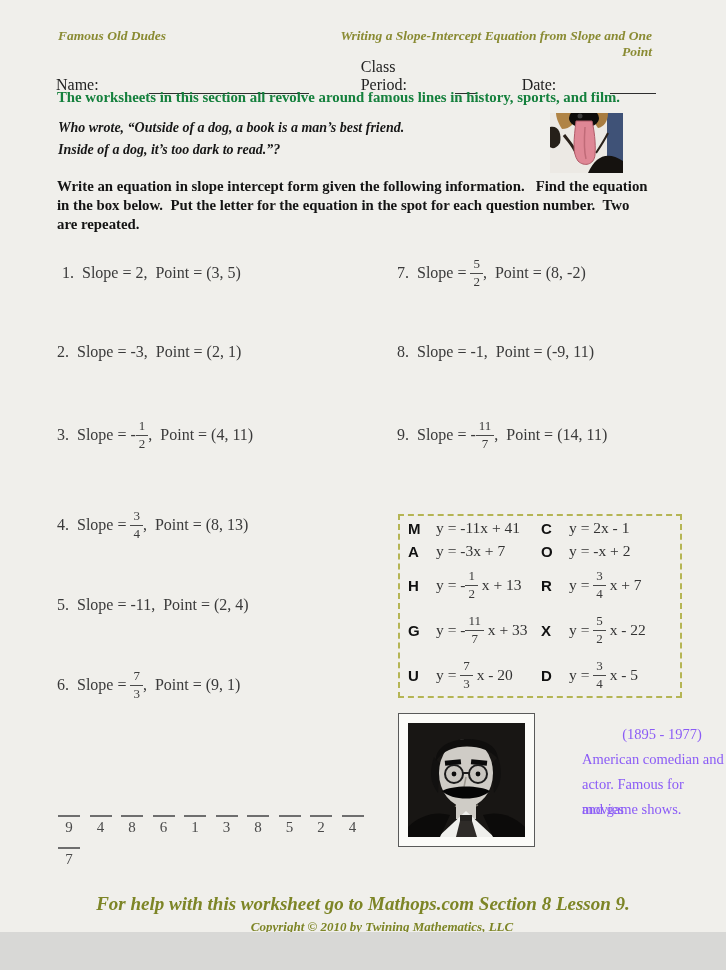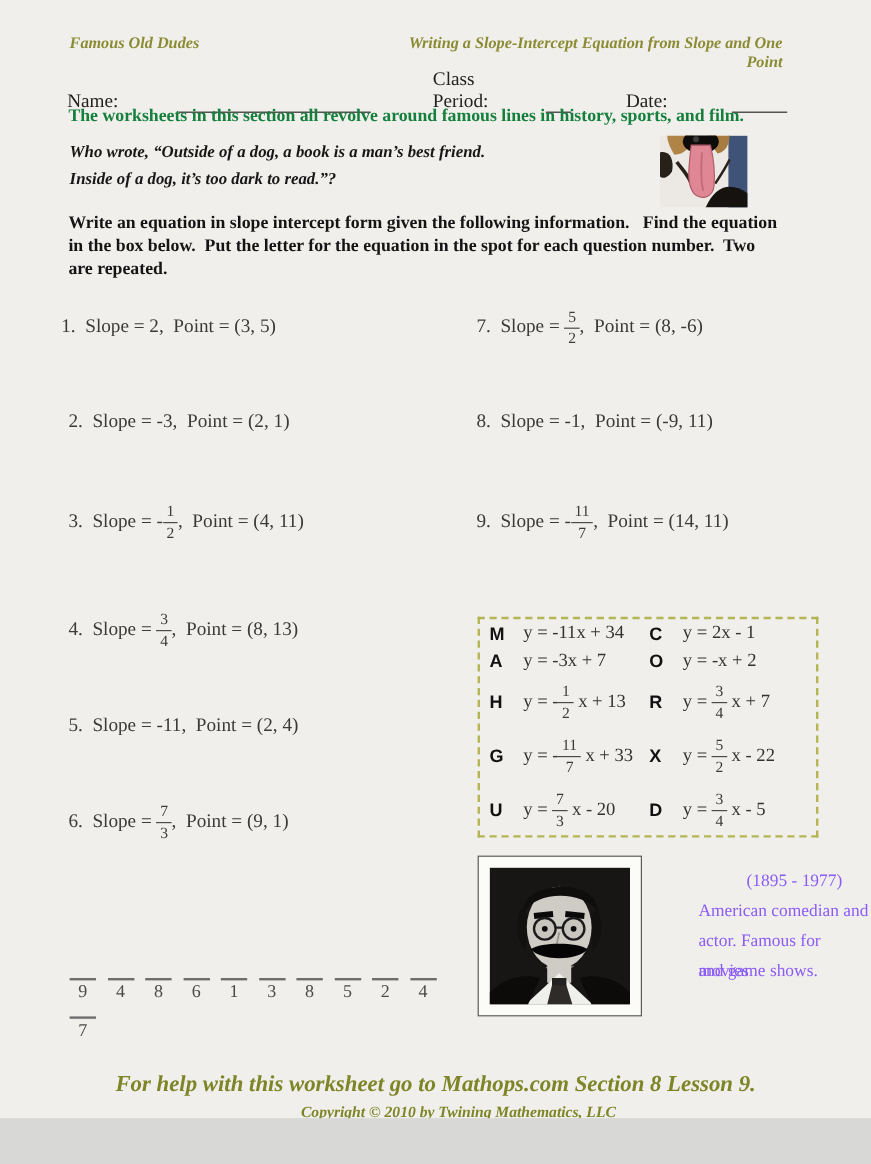--- a/index.html
+++ b/index.html
@@ -80,53 +80,53 @@
       <circle cx="30" cy="3" r="2.5" fill="#3c3c3c"></circle>
       <path d="M26,8 C24,26 22,40 28,48 C34,54 44,52 45,42 C46,30 44,16 42,8 Z" fill="#df8795" stroke="#b05b68" stroke-width="1"></path>
       <path d="M35,14 C34,28 34,38 36,46" stroke="#c06b78" stroke-width="1.5" fill="none"></path>
     </svg>
   </div>
 
   <div class="abs instr pre" style="left:57px;top:177px;">Write an equation in slope intercept form given the following information.   Find the equation</div>
   <div class="abs instr pre" style="left:57px;top:196px;">in the box below.  Put the letter for the equation in the spot for each question number.  Two</div>
   <div class="abs instr pre" style="left:57px;top:215px;">are repeated.</div>
 
-  <div class="q pre" style="left:51px;top:264px;text-align:right;">
+  <div class="q pre" style="left:62px;top:264px;text-align:right;">
     <span>1.  Slope = 2,  Point = (3, 5)</span>
   </div>
   <div class="q pre" style="left:57px;top:343px;">
     <span>2.  Slope = -3,  Point = (2, 1)</span>
   </div>
   <div class="q pre" style="left:57px;top:412px;height:46px;">
     <span>3.  Slope = -</span><span class="frac"><span class="ftop">1</span><span class="fbot">2</span></span><span>,  Point = (4, 11)</span>
   </div>
   <div class="q pre" style="left:57px;top:502px;height:46px;">
     <span>4.  Slope = </span><span class="frac"><span class="ftop">3</span><span class="fbot">4</span></span><span>,  Point = (8, 13)</span>
   </div>
   <div class="q pre" style="left:57px;top:596px;">
     <span>5.  Slope = -11,  Point = (2, 4)</span>
   </div>
   <div class="q pre" style="left:57px;top:662px;height:46px;">
     <span>6.  Slope = </span><span class="frac"><span class="ftop">7</span><span class="fbot">3</span></span><span>,  Point = (9, 1)</span>
   </div>
 
   <div class="q pre" style="left:397px;top:250px;height:46px;">
-    <span>7.  Slope = </span><span class="frac"><span class="ftop">5</span><span class="fbot">2</span></span><span>,  Point = (8, -6)</span>
+    <span>7.  Slope = </span><span class="frac"><span class="ftop">5</span><span class="fbot">2</span></span><span>,  Point = (8, -2)</span>
   </div>
   <div class="q pre" style="left:397px;top:343px;">
     <span>8.  Slope = -1,  Point = (-9, 11)</span>
   </div>
   <div class="q pre" style="left:397px;top:412px;height:46px;">
     <span>9.  Slope = -</span><span class="frac"><span class="ftop">11</span><span class="fbot">7</span></span><span>,  Point = (14, 11)</span>
   </div>
 
   <div id="eq-box"></div>
 
   <div class="cell pre" style="left:408px;top:519px;">
-    <span class="letter">M</span><span>y = -11x + 34</span>
+    <span class="letter">M</span><span>y = -11x + 41</span>
   </div>
   <div class="cell pre" style="left:541px;top:519px;">
     <span class="letter">C</span><span>y = 2x - 1</span>
   </div>
   <div class="cell pre" style="left:408px;top:542px;">
     <span class="letter">A</span><span>y = -3x + 7</span>
   </div>
   <div class="cell pre" style="left:541px;top:542px;">
     <span class="letter">O</span><span>y = -x + 2</span>
   </div>

